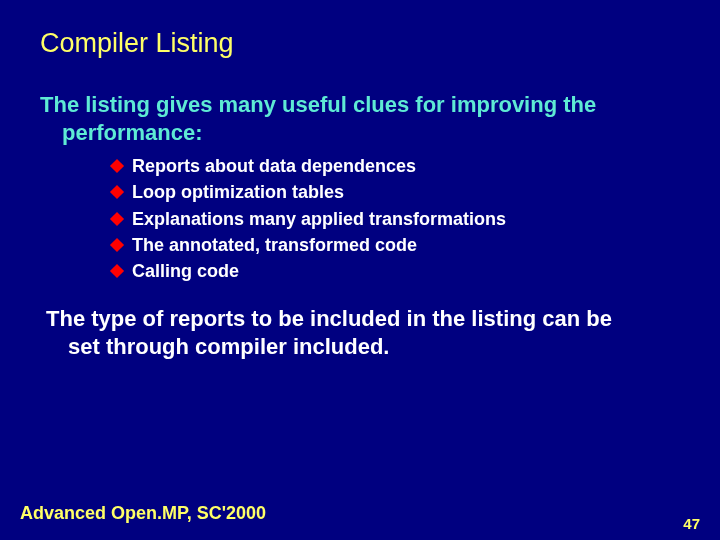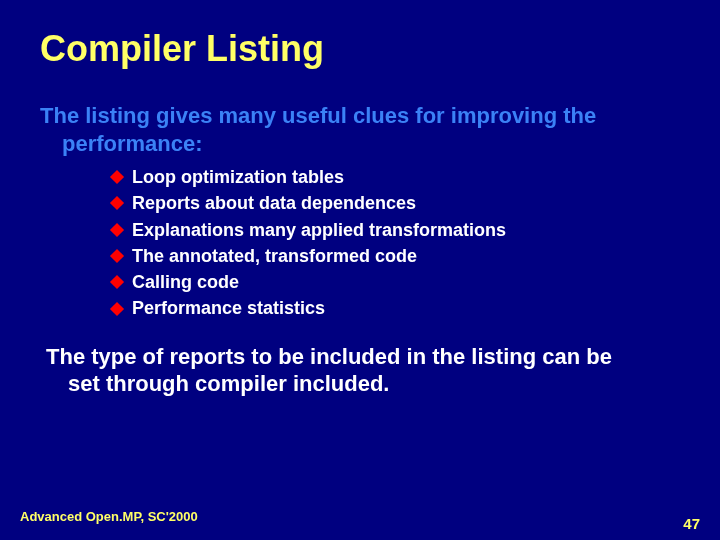--- a/index.html
+++ b/index.html
@@ -11,27 +11,27 @@
     position: relative;
   }
   .slide {
     width: 720px;
     height: 540px;
     position: relative;
     padding: 28px 36px 0 36px;
   }
   .title {
     color: #ffff66;
-    font-size: 36px;
-    font-weight: bold;
+    font-size: 27px;
+    font-weight: normal;
     margin-bottom: 32px;
     margin-left: 4px;
   }
   .intro {
-    color: #3b82f6;
+    color: #5eead4;
     font-size: 22px;
     font-weight: bold;
     line-height: 1.25;
     margin-bottom: 8px;
     margin-left: 4px;
     padding-left: 0;
   }
   .intro-indent {
     padding-left: 22px;
     display: block;
@@ -69,21 +69,21 @@
   }
   .closing-indent {
     padding-left: 22px;
     display: block;
   }
   .footer-left {
     position: absolute;
     left: 20px;
     bottom: 16px;
     color: #ffff66;
-    font-size: 13px;
+    font-size: 18px;
     font-weight: bold;
   }
   .footer-right {
     position: absolute;
     right: 20px;
     bottom: 8px;
     color: #ffff66;
     font-size: 15px;
     font-weight: bold;
   }
@@ -96,41 +96,37 @@
   <h1 class="title">Compiler Listing</h1>
 
   <div class="intro">
     <span>The listing gives many useful clues for improving the</span><br>
     <span class="intro-indent">performance:</span>
   </div>
 
   <div class="bullets">
     <div class="bullet-row">
       <span class="diamond"></span>
-      <span class="bullet-text">Loop optimization tables</span>
+      <span class="bullet-text">Reports about data dependences</span>
     </div>
     <div class="bullet-row">
       <span class="diamond"></span>
-      <span class="bullet-text">Reports about data dependences</span>
+      <span class="bullet-text">Loop optimization tables</span>
     </div>
     <div class="bullet-row">
       <span class="diamond"></span>
       <span class="bullet-text">Explanations many applied transformations</span>
     </div>
     <div class="bullet-row">
       <span class="diamond"></span>
       <span class="bullet-text">The annotated, transformed code</span>
     </div>
     <div class="bullet-row">
       <span class="diamond"></span>
       <span class="bullet-text">Calling code</span>
-    </div>
-    <div class="bullet-row">
-      <span class="diamond"></span>
-      <span class="bullet-text">Performance statistics</span>
     </div>
   </div>
 
   <div class="closing">
     <span>The type of reports to be included in the listing can be</span><br>
     <span class="closing-indent">set through compiler included.</span>
   </div>
 
   <div class="footer-left">Advanced Open.MP, SC'2000</div>
   <div class="footer-right">47</div>

